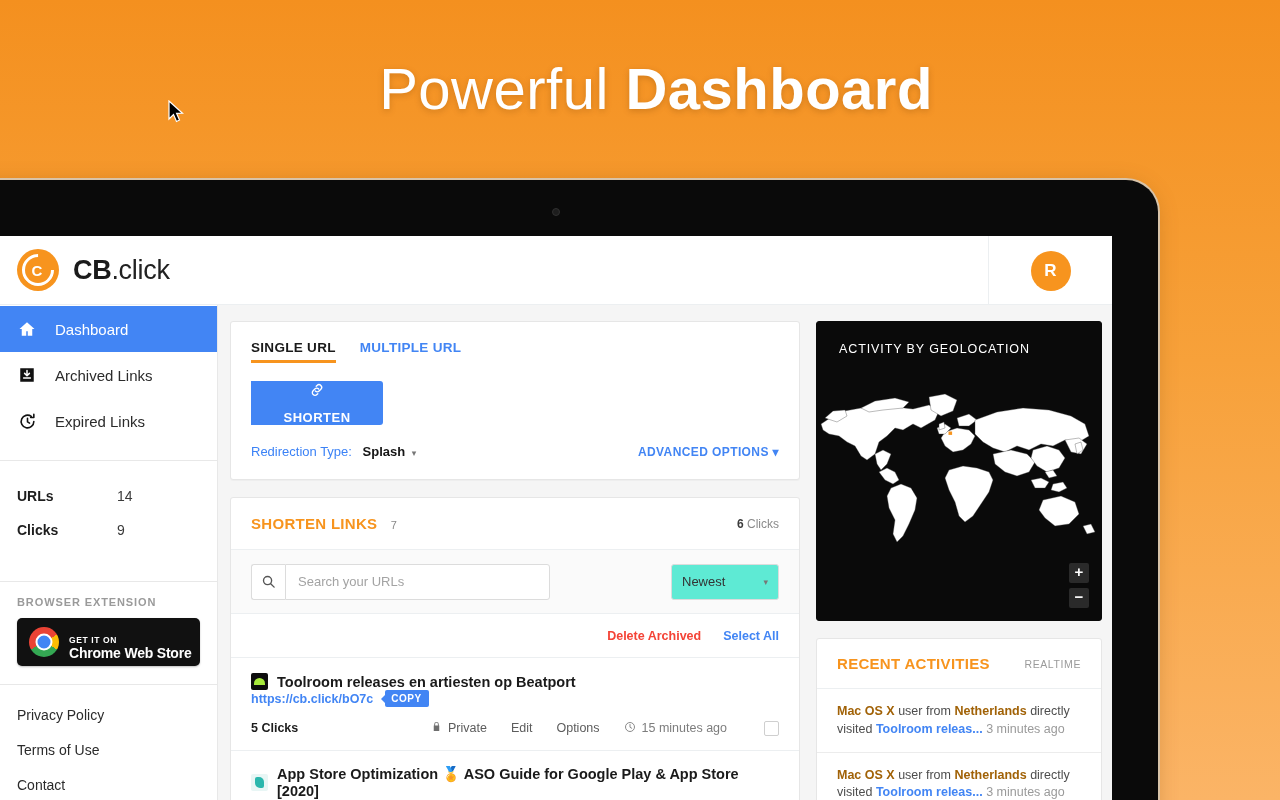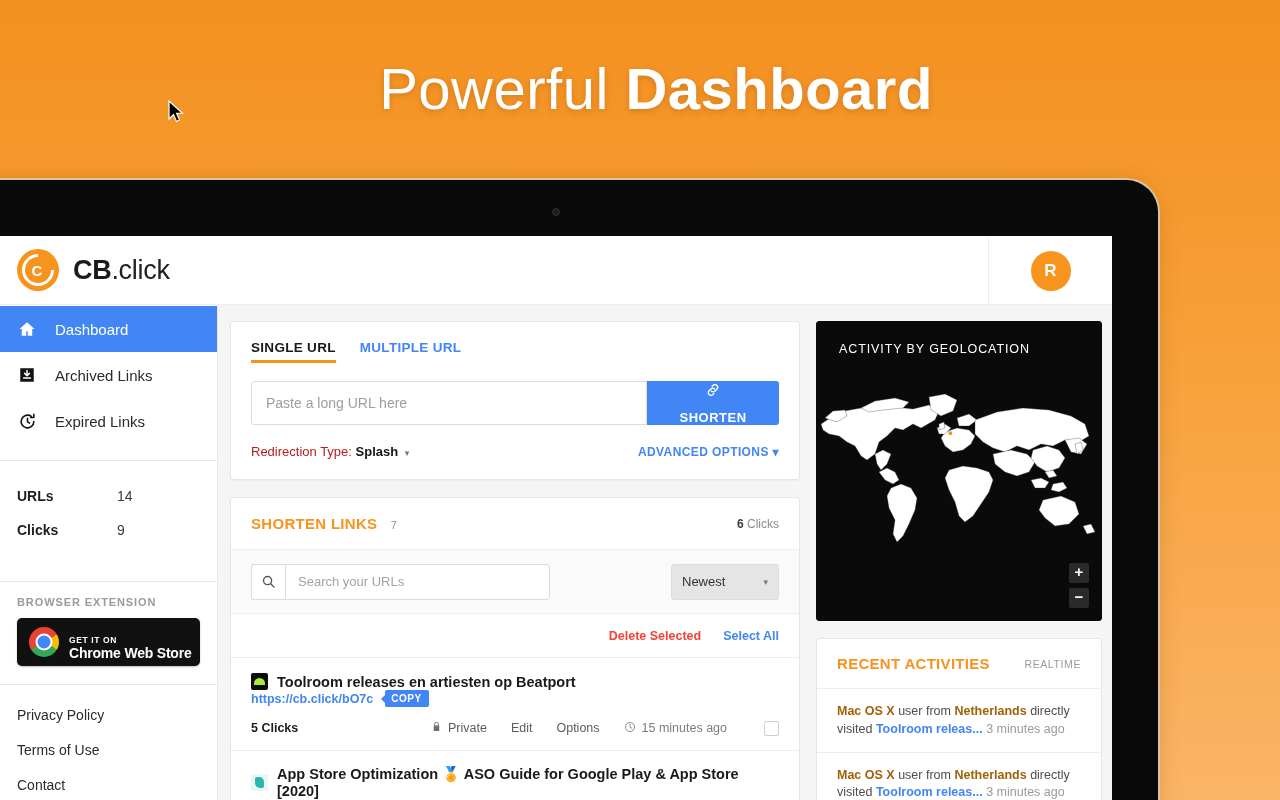--- a/index.html
+++ b/index.html
@@ -192,22 +192,22 @@
     border: none; border-radius: 0 3px 3px 0; cursor: pointer;
     display: flex; align-items: center; justify-content: center; gap: 9px;
     font-size: 13px; font-weight: 700; letter-spacing: 0.5px;
     font-family: "Liberation Sans", sans-serif;
     flex-direction: column;
   }
   .form-foot {
     display: flex; align-items: center; justify-content: space-between;
     margin-top: 19px; font-size: 13px;
   }
-  .redir-label { color: #b91c1c; }
-  .redir-value { color: #151515; font-weight: 700; }
+  .redir-label { color: #3b82f6; }
+  .redir-value { color: #151515; font-weight: 700; margin-left: 7px; }
   .caret-sm { font-size: 9px; color: #777; margin-left: 3px; }
   .adv-opts { color: #4285f4; font-size: 12px; font-weight: 700; letter-spacing: 0.4px; }
 
   
   .links-card { margin-top: 17px; }
   .links-head {
     height: 52px; display: flex; align-items: center; justify-content: space-between;
     padding: 0 20px; border-bottom: 1px solid #eceff1;
   }
   .links-title { color: #f7941e; font-size: 15px; font-weight: 700; letter-spacing: 0.3px; }
@@ -226,21 +226,21 @@
     display: flex; align-items: center; justify-content: center;
   }
   .search-input {
     flex: 1; height: 36px; border: 1px solid #dcdcdc; border-radius: 0 3px 3px 0;
     padding: 0 12px; font-size: 13px; outline: none; background: #fff;
     font-family: "Liberation Sans", sans-serif; color:#333;
   }
   .search-input::placeholder { color: #a3a3a3; }
   .sort-box {
     margin-left: auto; width: 108px; height: 36px; border: 1px solid #dcdcdc;
-    border-radius: 3px; background: #e5e5e5; display: flex; align-items: center;
+    border-radius: 3px; background: #5eead4; display: flex; align-items: center;
     justify-content: space-between; padding: 0 10px; font-size: 13px; color: #333;
   }
 
   .bulk-bar {
     height: 44px; display: flex; align-items: center; justify-content: flex-end;
     gap: 22px; padding: 0 20px; border-bottom: 1px solid #eceff1;
     font-size: 12.5px; font-weight: 700;
   }
   .del-sel { color: #f44336; }
   .sel-all { color: #4285f4; }
@@ -411,21 +411,20 @@
 
       <div class="col-left">
 
         <div class="card form-card">
           <div class="tabs">
             <div class="tab active">SINGLE URL</div>
             <div class="tab inactive">MULTIPLE URL</div>
           </div>
 
           <div class="url-row">
-            <input class="url-input" placeholder="Paste a long URL here" style="">
             <button class="btn-shorten">
               <span>
                 <svg width="16" height="16" viewBox="0 0 24 24" fill="none" stroke="#fff" stroke-width="2" stroke-linecap="round">
                   <path d="M9.5 13.5a4 4 0 0 0 5.7 0l2.6-2.6a4 4 0 0 0-5.7-5.7l-1.3 1.3"></path>
                   <path d="M14.5 10.5a4 4 0 0 0-5.7 0l-2.6 2.6a4 4 0 0 0 5.7 5.7l1.3-1.3"></path>
                 </svg>
               </span>
               <span>SHORTEN</span>
             </button>
           </div>
@@ -464,21 +463,21 @@
               </div>
               <input class="search-input" placeholder="Search your URLs" style="">
             </div>
             <div class="sort-box">
               <span>Newest</span>
               <span class="caret-sm">▾</span>
             </div>
           </div>
 
           <div class="bulk-bar">
-            <span class="del-sel">Delete Selected</span>
+            <span class="del-sel">Delete Archived</span>
             <span class="sel-all">Select All</span>
           </div>
 
           <div class="link-row">
             <div class="link-title">
               <span class="favicon fav-beatport"></span>
               <span>Toolroom releases en artiesten op Beatport</span>
             </div>
             <div class="link-url-row">
               <span class="link-url">https://cb.click/bO7c</span>

